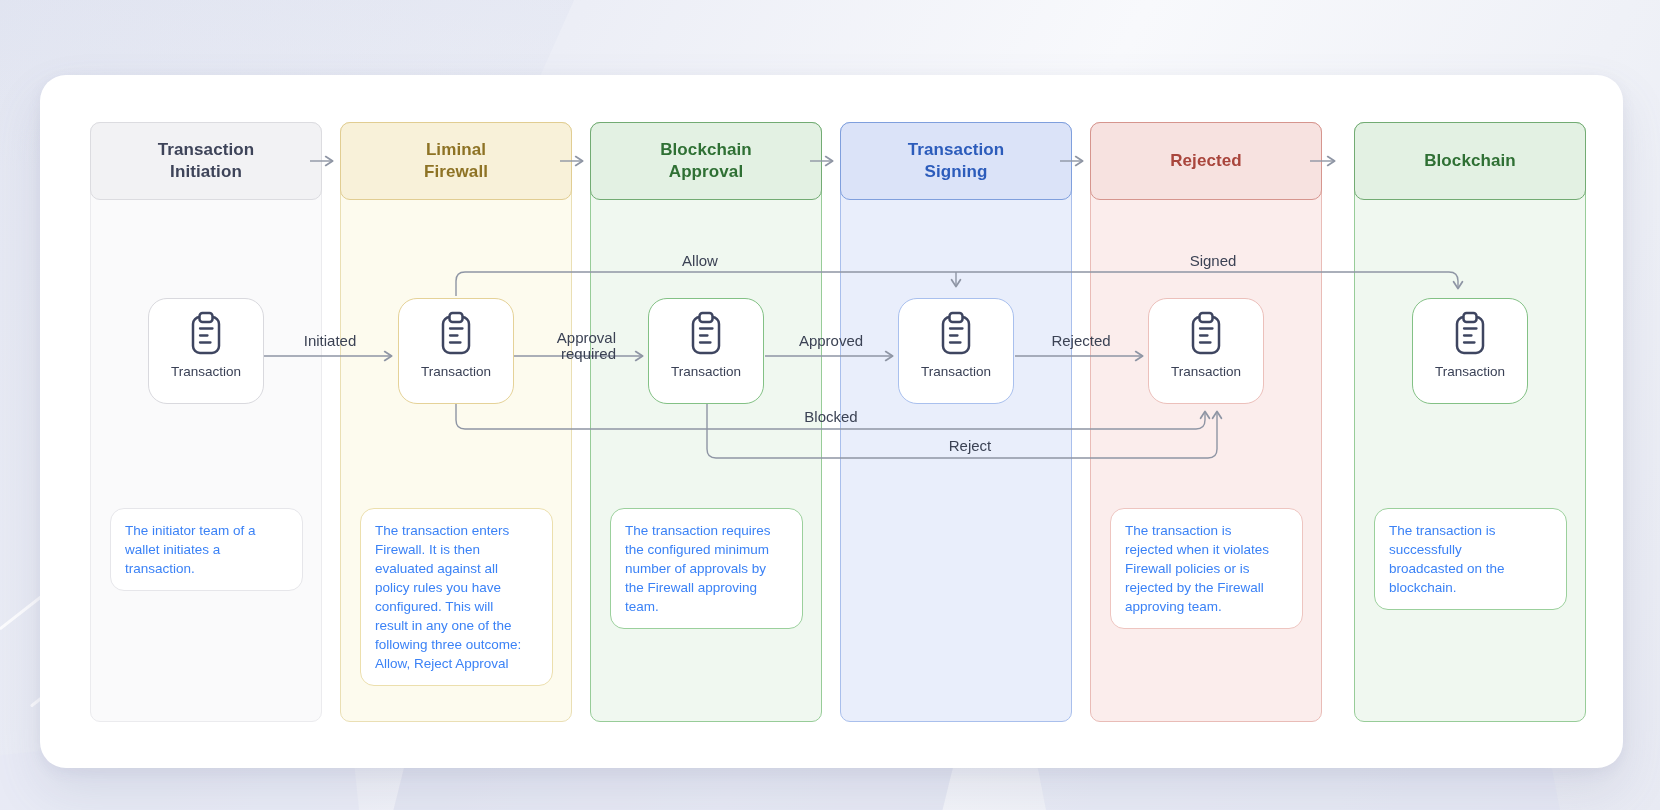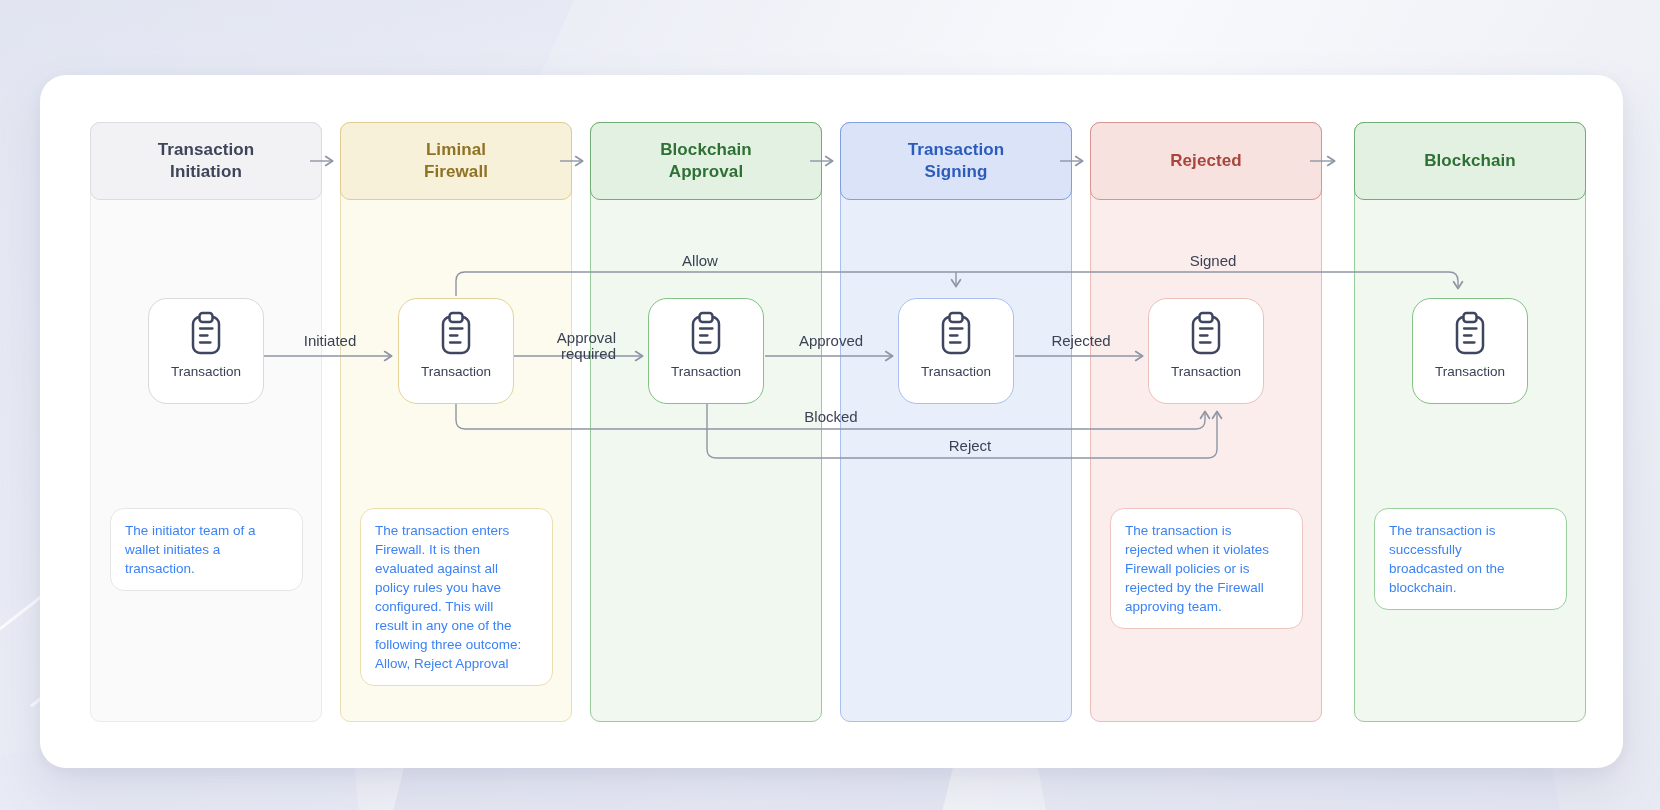--- a/index.html
+++ b/index.html
@@ -113,20 +113,21 @@
       <span>Blockchain Approval</span>
     </div>
     <div class="node">
       <svg width="38" height="47" viewBox="0 0 38 47">
         <rect x="6" y="6" width="26" height="36" rx="7" fill="#fff" stroke="#3e4560" stroke-width="2.5"></rect>
         <rect x="12.5" y="2" width="13" height="9" rx="3" fill="#fff" stroke="#3e4560" stroke-width="2.5"></rect>
         <path d="M13 17.5 H25.5 M13 24.5 H20.5 M13 31.5 H23.5" stroke="#3e4560" stroke-width="2.3" stroke-linecap="round"></path>
       </svg>
       <div class="node-label">Transaction</div>
     </div>
+    <div class="desc">The transaction requires the configured minimum number of approvals by the Firewall approving team.</div>
   </div>
 
   <div class="col c3" style="--header-bg: #dbe3f8; --header-border: #7f9fdd; --header-text: #2c5cbb; --body-bg: #e9eefb; --body-border: #a9bfec; --node-border: #a9c0ee; --desc-border: #b3c6ef;">
     <div class="col-header">
       <span>Transaction Signing</span>
     </div>
     <div class="node">
       <svg width="38" height="47" viewBox="0 0 38 47">
         <rect x="6" y="6" width="26" height="36" rx="7" fill="#fff" stroke="#3e4560" stroke-width="2.5"></rect>
         <rect x="12.5" y="2" width="13" height="9" rx="3" fill="#fff" stroke="#3e4560" stroke-width="2.5"></rect>

